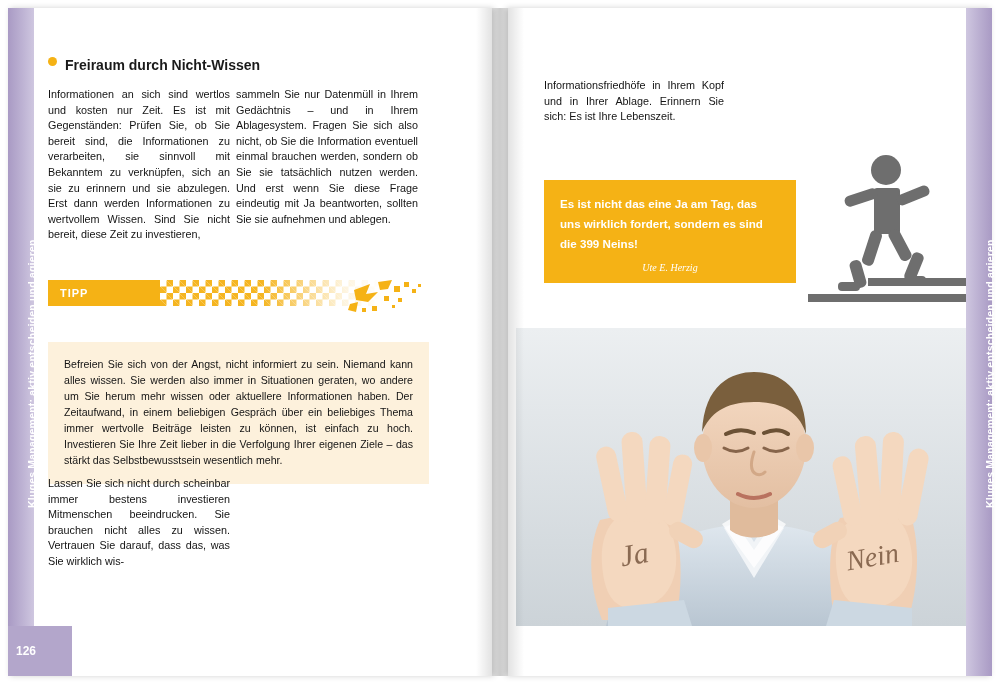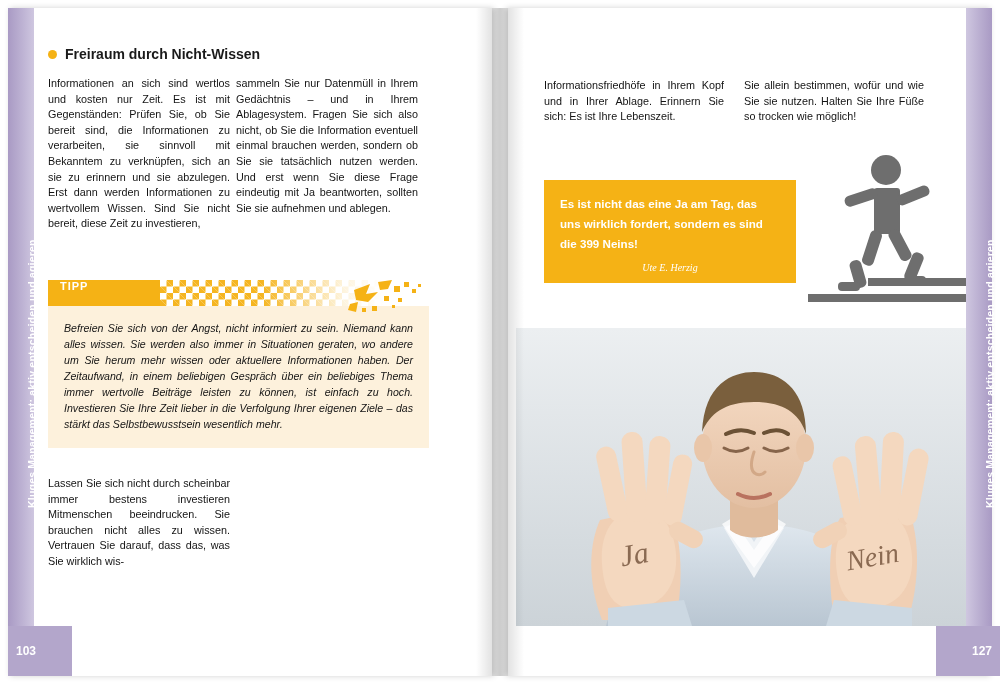--- a/index.html
+++ b/index.html
@@ -98,23 +98,24 @@
 
   
   .content {
     position: absolute;
     left: 40px;
     right: 22px;
     top: 38px;
   }
   .heading-row {
     display: flex;
-    align-items: center;
+    align-items: flex-start;
     gap: 8px;
     margin-bottom: 14px;
+    margin-top: 11px;
   }
   .bullet-dot {
     width: 9px;
     height: 9px;
     border-radius: 50%;
     background: #f5b215;
     flex: 0 0 auto;
   }
   .heading {
     font-size: 14px;
@@ -145,20 +146,21 @@
   .tipp-header {
     position: relative;
     height: 26px;
     background: #f5b215;
     width: 112px;
     color: #ffffff;
     font-size: 11px;
     font-weight: bold;
     letter-spacing: 1px;
     display: flex;
+    align-items: center;
     padding-left: 12px;
     box-sizing: border-box;
   }
   .checker {
     position: absolute;
     left: 112px;
     top: 0;
     width: 224px;
     height: 26px;
     background-image:
@@ -183,42 +185,42 @@
     left: 300px;
     width: 82px;
     height: 40px;
     pointer-events: none;
   }
   .tipp-body {
     background: #fdf1dc;
     padding: 14px 16px 16px 16px;
     font-size: 10.6px;
     line-height: 16px;
-    font-style: italic;
     color: #141414;
     text-align: justify;
     box-sizing: border-box;
+    margin-top: 36px;
   }
   .tipp-body p { margin: 0; }
 
   .cols.bottom {
     position: absolute;
     left: 40px;
     top: 468px;
     width: 381px;
   }
 
   
   .content-right {
     position: absolute;
     left: 36px;
     right: 30px;
     top: 70px;
   }
-  .cols-right { display: flex; gap: 20px; }
+  .cols-right { display: flex; gap: 12px; }
   .col-right {
     width: 180px;
     font-size: 10.8px;
     line-height: 15.6px;
     color: #141414;
     text-align: justify;
   }
   .col-right p { margin: 0; }
 
   
@@ -322,23 +324,20 @@
     </div>
   </div>
 
   <div class="page right">
 
     <div class="content-right">
       <div class="cols-right">
         <div class="col-right">
           <p>Informationsfriedhöfe in Ihrem Kopf und in Ihrer Ablage. Erinnern Sie sich: Es ist Ihre Lebenszeit.</p>
         </div>
-        <div class="col-right">
-          <p>Sie allein bestimmen, wofür und wie Sie sie nutzen. Halten Sie Ihre Füße so trocken wie möglich!</p>
-        </div>
       </div>
     </div>
 
     <div class="quote-box">
       <div class="quote-text">Es ist nicht das eine Ja am Tag, das uns wirklich fordert, sondern es sind die 399 Neins!</div>
       <div class="quote-author">Ute E. Herzig</div>
     </div>
 
     <div class="figure-area">
       <svg viewBox="0 0 162 162" width="162" height="162">
@@ -445,16 +444,15 @@
 
   <div class="gutter"></div>
 
   <div class="side-bar left-bar">
     <div class="running-title">Kluges Management: aktiv entscheiden und agieren</div>
   </div>
   <div class="side-bar right-bar">
     <div class="running-title">Kluges Management: aktiv entscheiden und agieren</div>
   </div>
 
-  <div class="folio left-folio">103</div>
-  <div class="folio right-folio">127</div>
+  <div class="folio left-folio">126</div>
 
 </div>
 
 </body></html>

